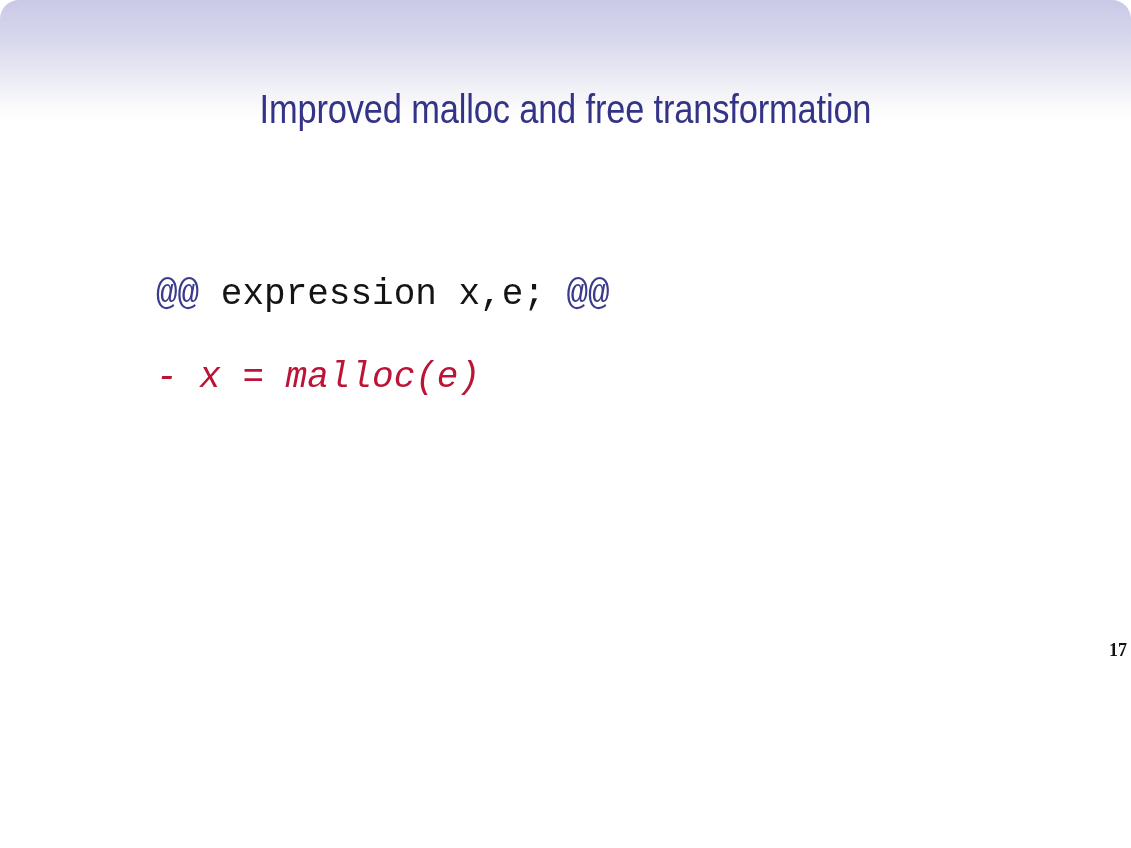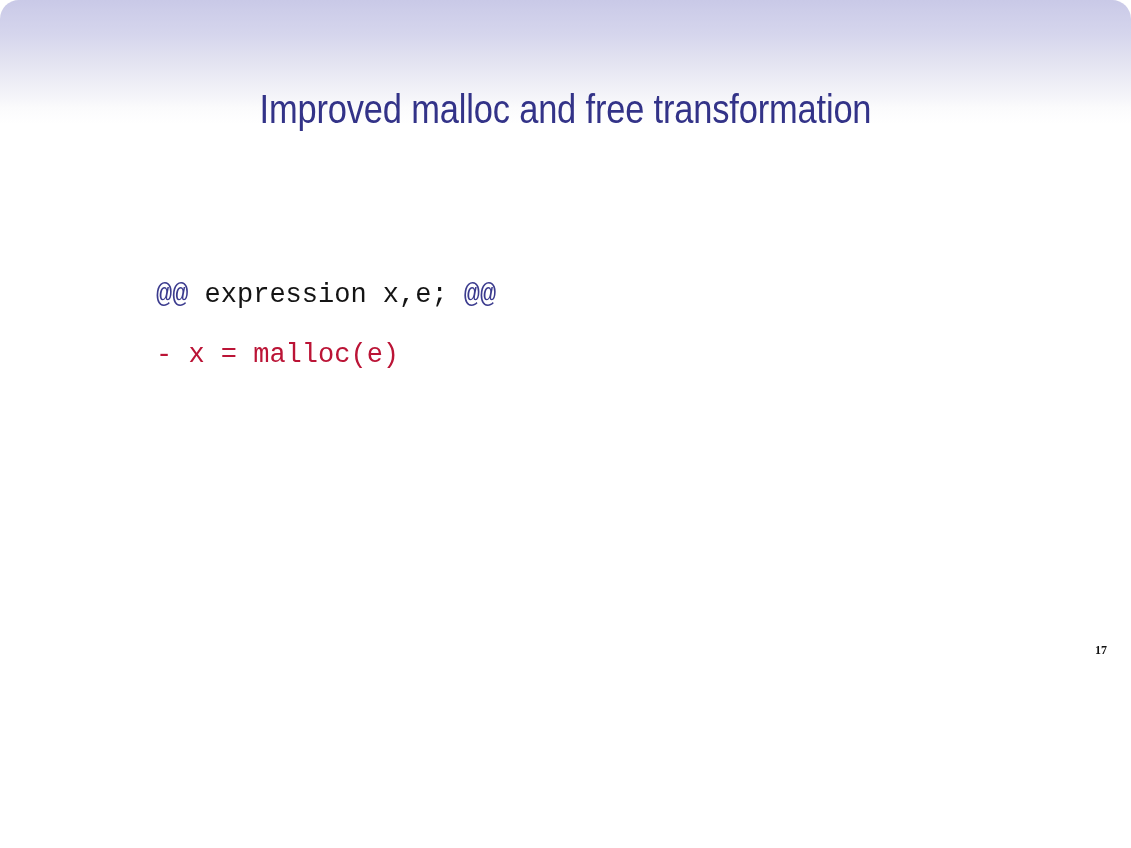--- a/index.html
+++ b/index.html
@@ -56,53 +56,53 @@
     white-space: nowrap;
   }
 
   
   .code-area {
     position: absolute;
     left: 156px;
     top: 200px;
     width: 900px;
     font-family: "Liberation Mono", "DejaVu Sans Mono", monospace;
-    font-size: 27px;
+    font-size: 36px;
     line-height: 38px;
     white-space: pre;
   }
 
   .code-block {
     position: absolute;
     left: 0;
   }
 
   .block-rule    { top: 0px; }
-  .block-malloc  { top: 60px; }
+  .block-malloc  { top: 83px; font-style: italic; }
   .block-free    { top: 447px; }
 
   .code-line {
     display: block;
     height: 38px;
     white-space: pre;
   }
 
   .tok-meta   { color: #3b3b8e; }
   .tok-plain  { color: #141414; }
   .tok-minus  { color: #bb1436; }
   .tok-plus   { color: #3a8242; }
 
   
   .page-number {
     position: absolute;
-    right: 24px;
+    right: 4px;
     bottom: 9px;
     color: #111111;
     font-family: "Liberation Serif", serif;
-    font-size: 12px;
+    font-size: 18px;
     line-height: 17px;
     font-weight: 700;
   }
 </style>
 </head>
 <body>
 
 <div class="slide">
 
   <h1 class="slide-title">Improved malloc and free transformation</h1>

